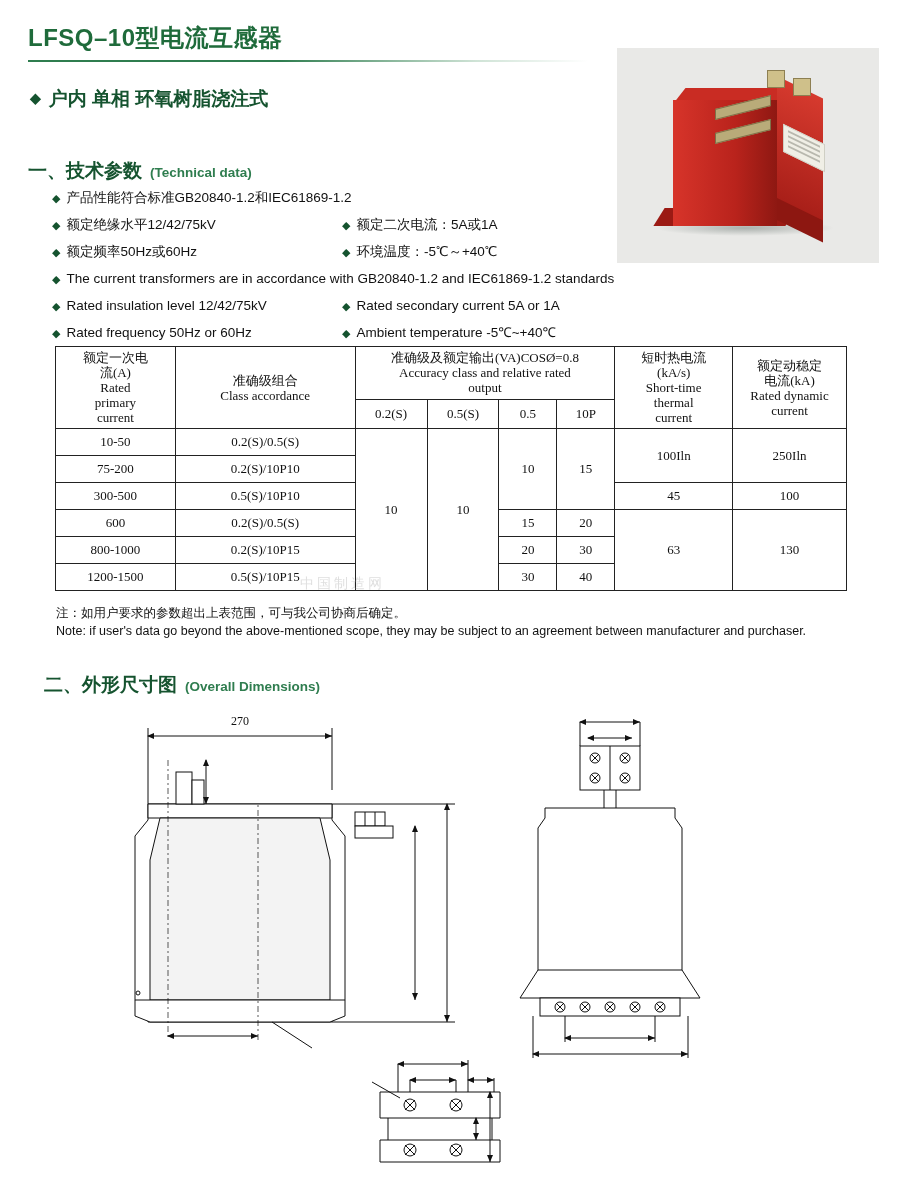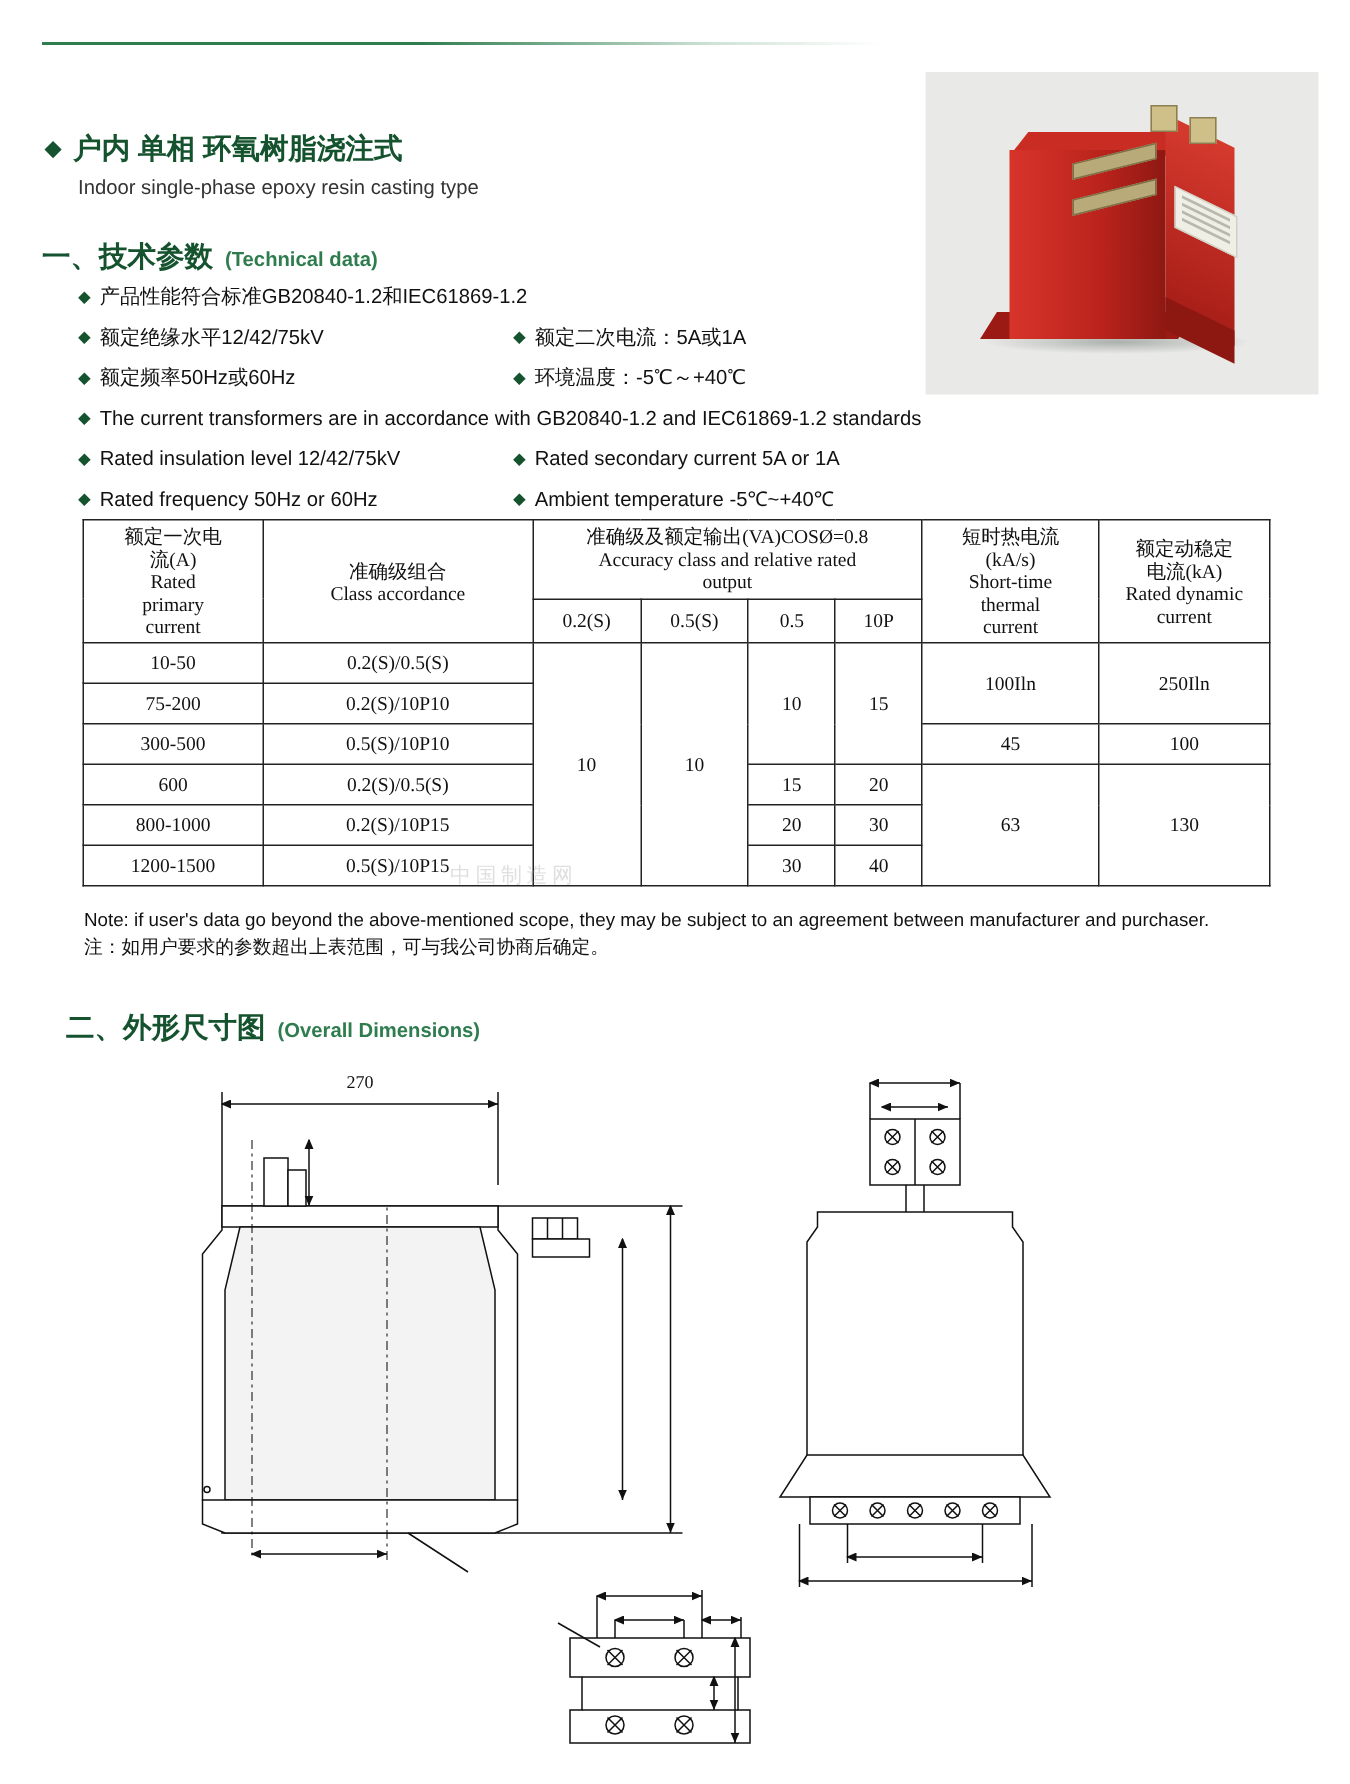--- a/index.html
+++ b/index.html
@@ -255,28 +255,28 @@
     color: rgba(150,150,150,0.30);
     letter-spacing: 3px;
     font-family: Liberation Sans, sans-serif;
     pointer-events: none;
   }
 </style>
 </head>
 <body>
 
 <div class="header">
+  <div class="title-cn">LFSQ–10型电流互感器</div>
   <div class="title-rule"></div>
 </div>
 
 <div class="subtitle">
   <div class="subtitle-cn">
     <span class="dia">◆</span><span>户内  单相  环氧树脂浇注式</span>
   </div>
-  <div class="subtitle-en">Indoor single-phase epoxy resin casting type</div>
 </div>
 
 <div class="photo">
   <div class="shadow"></div>
   <div class="base"></div>
   <div class="body-top"></div>
   <div class="body-main"></div>
   <div class="body-side"></div>
   <div class="body-side2"></div>
   <div class="label">
@@ -439,22 +439,22 @@
     <td>0.5(S)/10P15</td>
     <td>30</td>
     <td>40</td>
   </tr>
 </tbody>
   </table>
 
 <div class="watermark">中国制造网</div>
 
 <div class="note">
+  <div>注：如用户要求的参数超出上表范围，可与我公司协商后确定。</div>
   <div>Note: if user's data go beyond the above-mentioned scope, they may be subject to an agreement between manufacturer and purchaser.</div>
-  <div>注：如用户要求的参数超出上表范围，可与我公司协商后确定。</div>
 </div>
 
 <div class="sec-head" id="sec2">
   <span>二、外形尺寸图</span><span class="en">(Overall  Dimensions)</span>
 </div>
 
 <div class="draw">
 <svg width="900" height="480" viewBox="0 0 900 480" xmlns="http://www.w3.org/2000/svg" font-family="Liberation Serif, serif" font-size="12" fill="#111">
   <defs>
     <marker id="ar" markerWidth="8" markerHeight="8" refX="7" refY="3" orient="auto">

